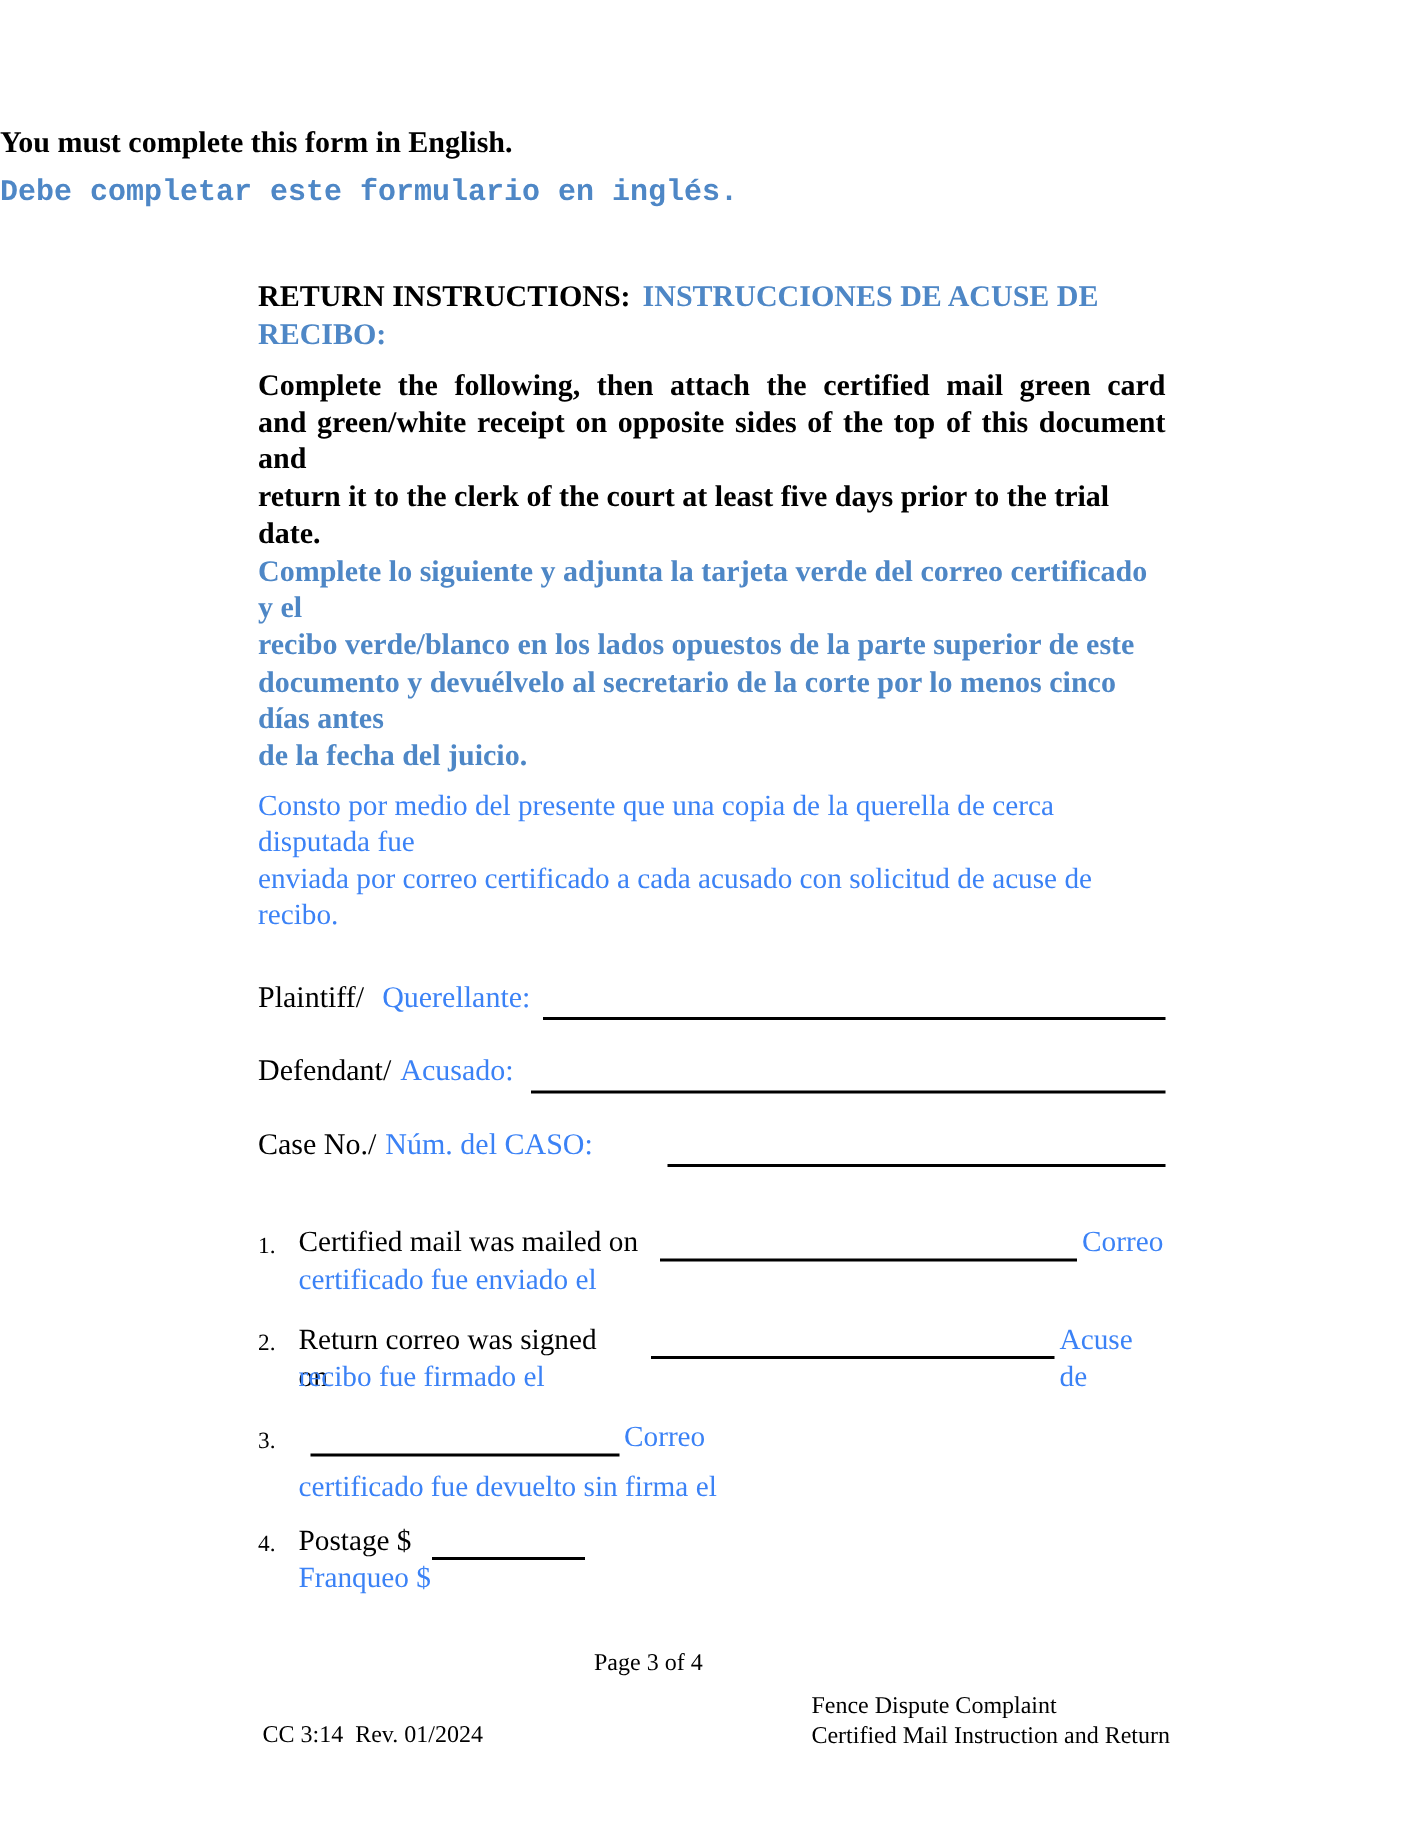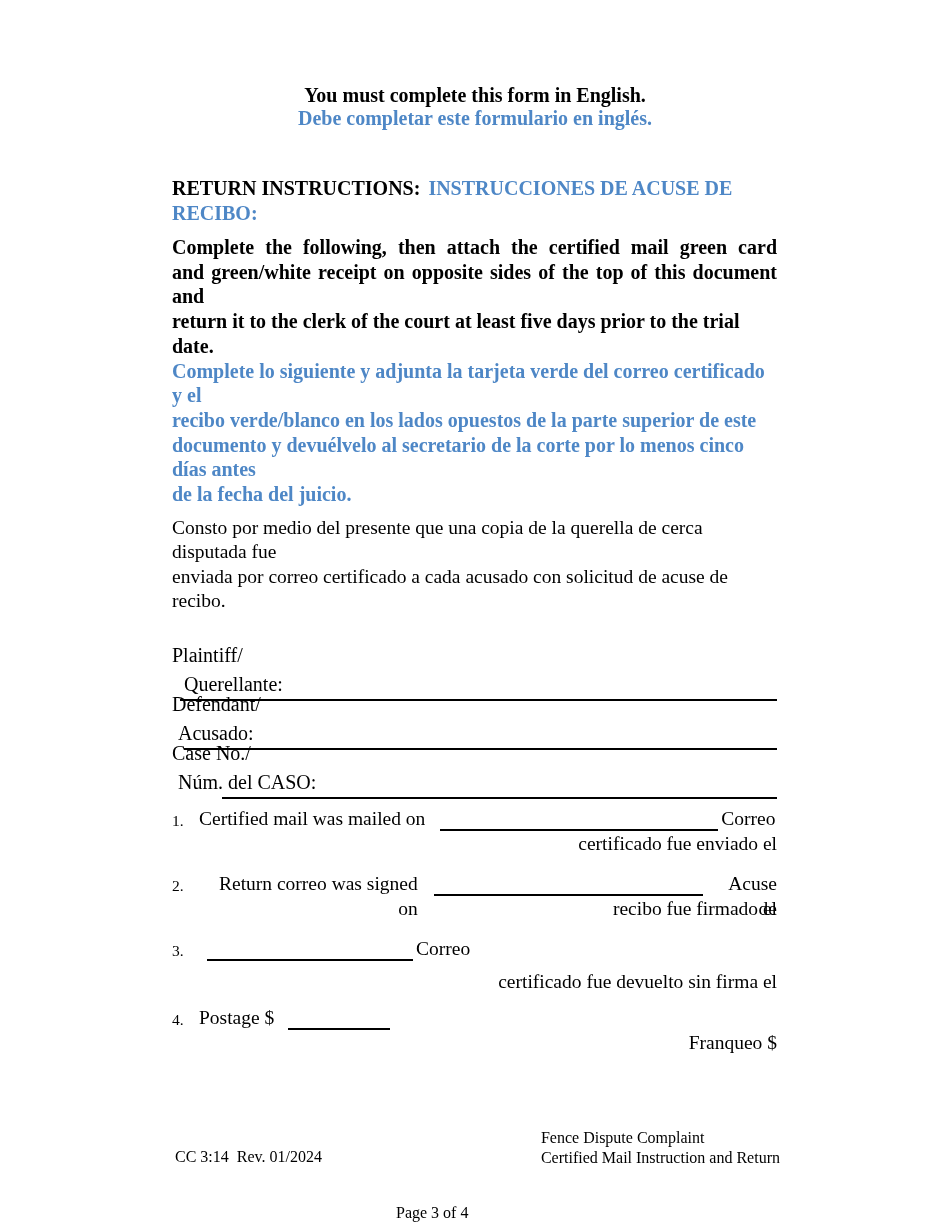--- a/index.html
+++ b/index.html
@@ -1,59 +1,59 @@
 <!DOCTYPE html>
 <html><head>
 <meta charset="utf-8">
 <style>
   html,body{margin:0;padding:0;background:#ffffff;}
   body{width:950px;height:1230px;font-family:"Liberation Serif",serif;color:#000;}
   .page{position:relative;width:950px;height:1230px;overflow:hidden;background:#fff;}
   .content{margin-left:172px;margin-right:173px;}
   .b{font-weight:bold;}
   .blueb{color:#4e87c6;}
-  .blue{color:#000000;}
+  .blue{color:#3b82f6;}
   .prewrap{white-space:pre-wrap;}
 
-  .center-head{padding-top:84px;text-align:center;font-size:20px;font-weight:bold;}
-  .center-head .head-es{margin-top:0;}
+  .center-head{padding-top:84px;text-align:left;font-size:20px;font-weight:bold;}
+  .center-head .head-es{margin-top:10px;font-family:Liberation Mono, monospace;}
 
   .section-label{margin-top:46px;font-size:20px;line-height:25px;}
   .section-label .es{margin-left:8px;}
 
   .bold-para{margin-top:9px;font-size:20px;font-weight:bold;line-height:24.7px;}
   .jline{display:block;text-align:justify;text-align-last:justify;}
   .pline{display:block;}
 
   .ack{margin-top:9px;font-size:19.5px;line-height:24.5px;}
 
   .fields{margin-top:27px;}
-  .frow{display:flex;height:29px;line-height:29px;font-size:20px;margin-bottom:20px;flex-direction:column;}
+  .frow{display:flex;height:29px;line-height:29px;font-size:20px;margin-bottom:20px;}
   .frow .lab-es{margin-left:6px;}
   .frow.r0 .lab-es{margin-left:12px;}
   .blank{border-bottom:2px solid #000;}
   .frow .blank{flex:1;}
   .g8{margin-left:8px;} .g12{margin-left:12px;} .g14{margin-left:14px;} .g50{margin-left:50px;}
 
   .items{margin-top:38px;}
   .item{display:flex;font-size:19.5px;line-height:25px;margin-bottom:15px;}
   .item .inum{width:27px;font-size:15.5px;padding-top:2px;}
-  .item .ibody{flex:1;text-align:right;}
+  .item .ibody{flex:1;}
   .iline1{display:flex;height:25px;}
   .iblank{border-bottom:2px solid #000;}
   .w278{width:278px;margin-left:15px;}
   .w275{width:275px;margin-left:16px;}
   .w206{width:206px;margin-left:8px;}
   .w102{width:102px;margin-left:14px;}
   .es-after{margin-left:3px;}
   .item3-gap{margin-top:8px;}
   .item.i3{margin-bottom:11px;}
 
   .footer-left{position:absolute;left:175px;top:1148px;font-size:16px;white-space:pre;}
-  .footer-center{position:absolute;left:396px;top:1204px;font-size:16px;}
+  .footer-center{position:absolute;left:396px;top:1100px;font-size:16px;}
   .footer-right{position:absolute;right:170px;top:1128px;font-size:16px;line-height:20px;}
 </style>
 </head>
 <body>
 
 <div class="page">
 
   <div class="center-head">
     <div>You must complete this form in English.</div>
     <div class="head-es blueb">Debe completar este formulario en inglés.</div>

